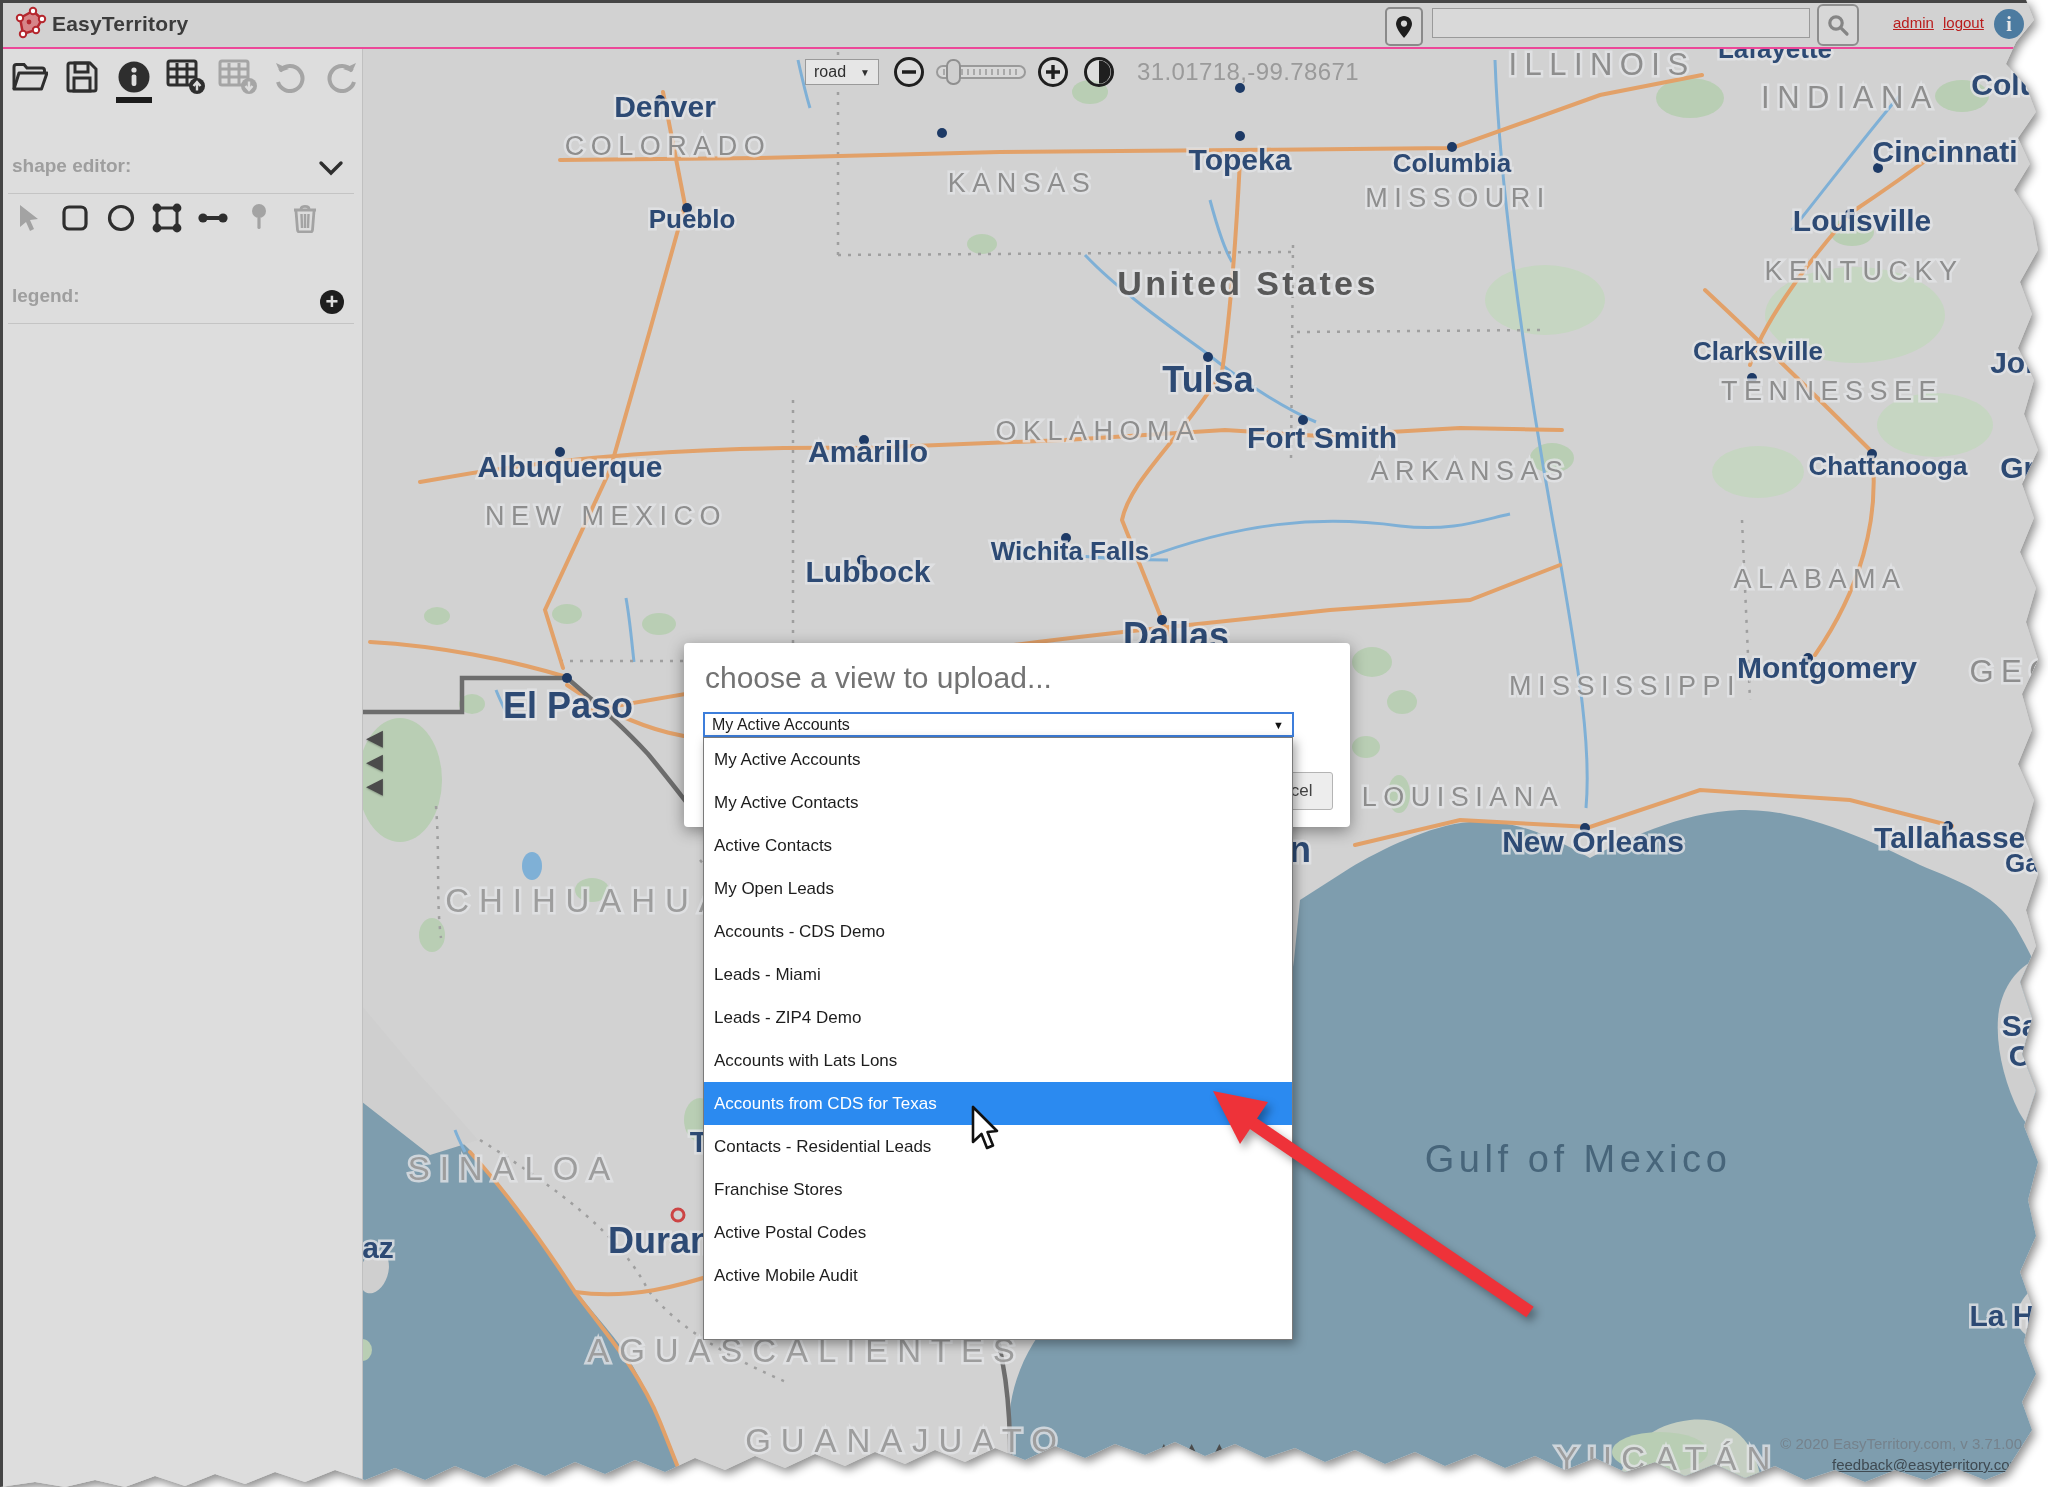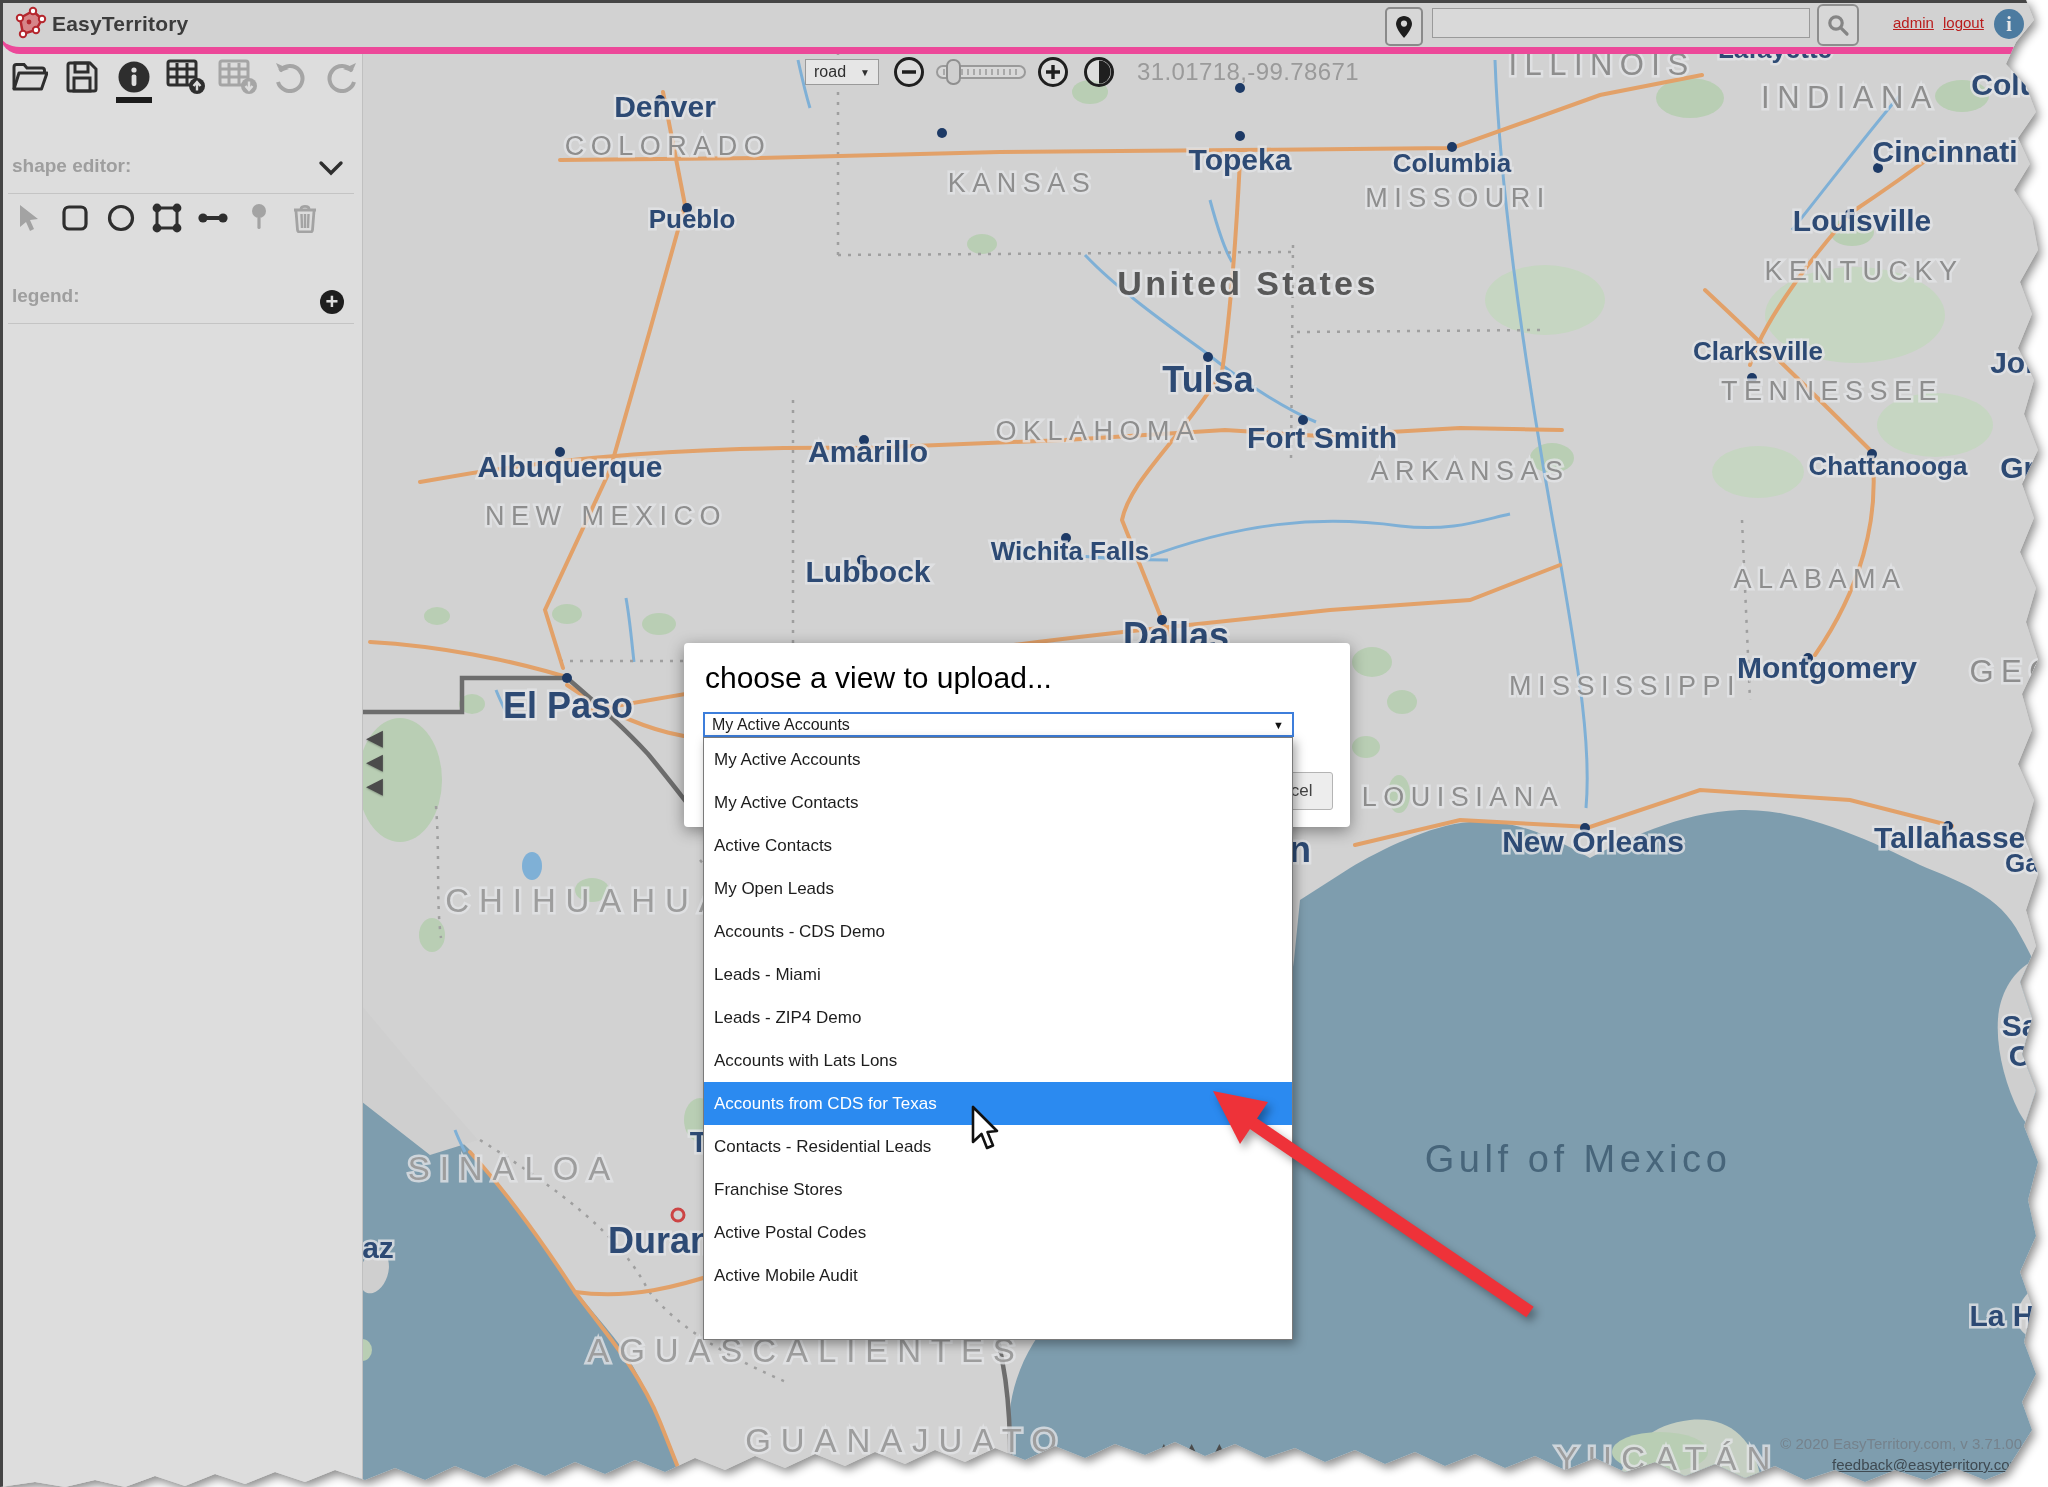--- a/index.html
+++ b/index.html
@@ -13,21 +13,21 @@
   .ml{paint-order:stroke;stroke:rgba(226,228,230,.8);stroke-width:5px;}
   .ml-city{font:700 26px "Liberation Sans",sans-serif;fill:#2d4a74;}
   .ml-city-lg{font:700 30px "Liberation Sans",sans-serif;fill:#2d4a74;}
   .ml-city-xl{font:700 36px "Liberation Sans",sans-serif;fill:#2d4a74;}
   .ml-state{font:400 27px "Liberation Sans",sans-serif;fill:#8e8e8e;letter-spacing:.24em;}
   .ml-state-lg{font:400 31px "Liberation Sans",sans-serif;fill:#8e8e8e;letter-spacing:.24em;}
   .ml-mxstate{font:400 33px "Liberation Sans",sans-serif;fill:#9d9d9d;letter-spacing:.3em;}
   .ml-country{font:700 34px "Liberation Sans",sans-serif;fill:#585858;letter-spacing:.1em;}
   .ml-water{font:400 38px "Liberation Sans",sans-serif;fill:#47657a;letter-spacing:.12em;stroke:none;}
   
-  .topbar{position:absolute;left:0;top:0;width:2048px;height:47px;background:#d2d2d2;border-bottom:7px solid #ec4899;z-index:40;display:flex;align-items:center;border-radius:20px;}
+  .topbar{position:absolute;left:0;top:0;width:2048px;height:47px;background:#d2d2d2;border-bottom:2px solid #ec4899;z-index:40;display:flex;align-items:center;}
   .logo{display:flex;align-items:center;gap:4px;margin-left:12px;}
   .logo-text{font-size:21px;font-weight:600;color:#3c3c3c;letter-spacing:.2px;}
   .pinbtn{position:absolute;left:1385px;top:7px;width:34px;height:35px;border:2px solid #8a8a8a;border-radius:5px;background:#d7d7d7;display:flex;align-items:center;justify-content:center;}
   .searchbox{position:absolute;left:1432px;top:8px;width:378px;height:30px;background:#d9d9d9;border:1px solid #9a9a9a;font-size:15px;padding:0 6px;box-sizing:border-box;}
   .searchbtn{position:absolute;left:1817px;top:4px;width:38px;height:38px;border:2px solid #8d8d8d;border-radius:6px;background:#d7d7d7;display:flex;align-items:center;justify-content:center;}
   .tblink{position:absolute;top:14px;font-size:15px;color:#b91c1c;text-decoration:underline;cursor:pointer;}
   .infoicon{position:absolute;left:1994px;top:9px;width:30px;height:30px;border-radius:50%;background:#4c7ba0;color:#e8e8e8;font-weight:700;font-size:20px;text-align:center;line-height:30px;font-family:"Liberation Serif",serif;}
   
   .sidebar{position:absolute;left:0;top:47px;width:362px;height:1440px;background:#dddddd;border-right:1px solid #c0c0c0;z-index:30;}
   .tool-row{position:absolute;left:10px;top:8px;display:flex;gap:12px;align-items:center;}
@@ -46,21 +46,21 @@
   .ctl-circle{width:32px;height:32px;margin-left:14px;}
   .coords{margin-left:22px;font-size:24px;color:#9a9a9a;letter-spacing:.4px;}
   .collapse-arrows{position:absolute;left:366px;top:726px;z-index:20;display:flex;flex-direction:column;line-height:24px;font-size:22px;color:#4b4b4b;text-shadow:0 1px 2px rgba(0,0,0,.25);}
   .bottom-arrows{position:absolute;left:1152px;top:1436px;z-index:20;font-size:24px;color:#4b4b4b;letter-spacing:4px;}
   
   .footer{position:absolute;right:26px;bottom:14px;text-align:right;z-index:20;}
   .copyright{font-size:15px;color:#75828c;}
   .feedback{font-size:15px;color:#3f4a52;text-decoration:underline;margin-top:4px;cursor:pointer;}
   
   .dialog{position:absolute;left:684px;top:643px;width:666px;height:184px;background:#ffffff;border-radius:4px;box-shadow:0 4px 16px rgba(0,0,0,.4);z-index:35;}
-  .dialog-title{position:absolute;left:21px;top:18px;font-size:30px;color:#000000;}
+  .dialog-title{position:absolute;left:21px;top:18px;font-size:30px;color:#737373;}
   .dialog-select{position:absolute;left:19px;top:69px;width:591px;height:25px;border:2px solid #3d7edb;background:#fff;display:flex;align-items:center;justify-content:space-between;padding:0 8px 0 7px;box-sizing:border-box;}
   .dialog-select .val{font-size:16px;color:#1c1c1c;}
   .dialog-select .arr{font-size:11px;color:#111;}
   .cancel-btn{position:absolute;left:559px;top:129px;width:90px;height:38px;background:#ededed;border:1px solid #b4b4b4;border-radius:3px;font-size:17px;color:#444;font-family:"Liberation Sans",sans-serif;}
   
   .ddlist{position:absolute;left:703px;top:737px;width:590px;height:603px;background:#fff;border:1px solid #7a7a7a;box-sizing:border-box;z-index:38;box-shadow:3px 4px 10px rgba(0,0,0,.35);}
   .dditem{height:43px;line-height:43px;padding-left:10px;font-size:17px;color:#1d1d1d;white-space:nowrap;overflow:hidden;cursor:default;}
   .dditem.sel{background:#2b8af0;color:#ffffff;}
   .annot{position:absolute;left:0;top:0;z-index:45;pointer-events:none;}
   .cursor-svg{position:absolute;left:966px;top:1104px;z-index:50;}

